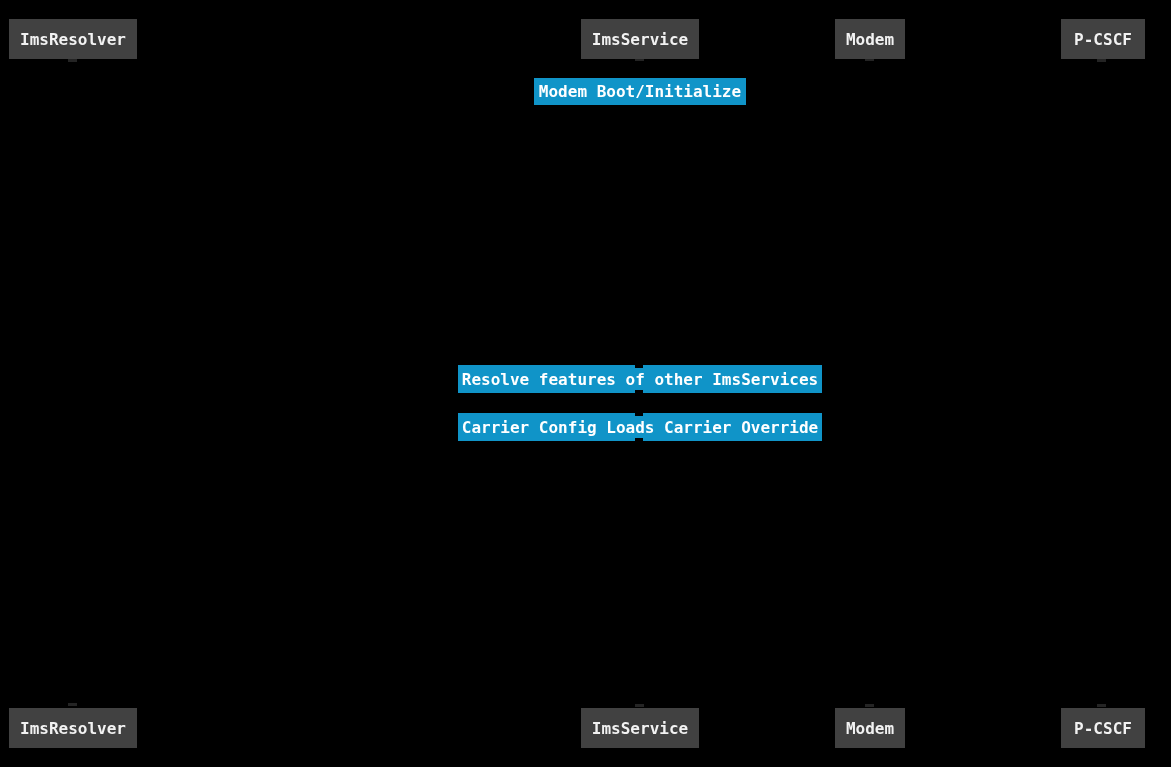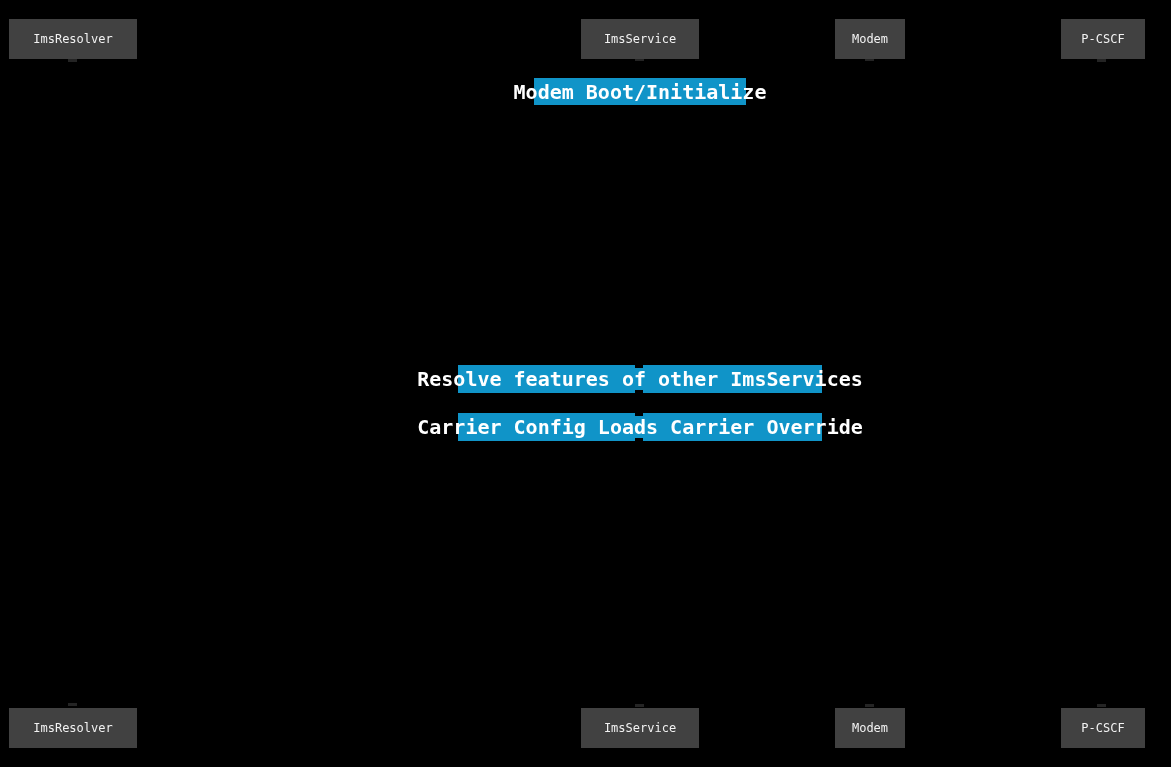--- a/index.html
+++ b/index.html
@@ -22,33 +22,33 @@
     background:var(--background);
     overflow:hidden;
   }
   .actor{
     position:absolute;
     background:var(--actor-fill);
     color:var(--actor-text);
     display:flex;
     align-items:center;
     justify-content:center;
-    font-size:12px;
-    font-weight:normal;
+    font-size:16px;
+    font-weight:bold;
     white-space:nowrap;
     z-index:1;
   }
   .note{
     position:absolute;
     background:var(--note-fill);
     color:var(--note-text);
     display:flex;
     align-items:center;
     justify-content:center;
-    font-size:20px;
+    font-size:16px;
     font-weight:bold;
     white-space:nowrap;
     z-index:1;
   }
   .stub{
     position:absolute;
     width:9px;
     height:3px;
     background:var(--stub);
     z-index:0;

